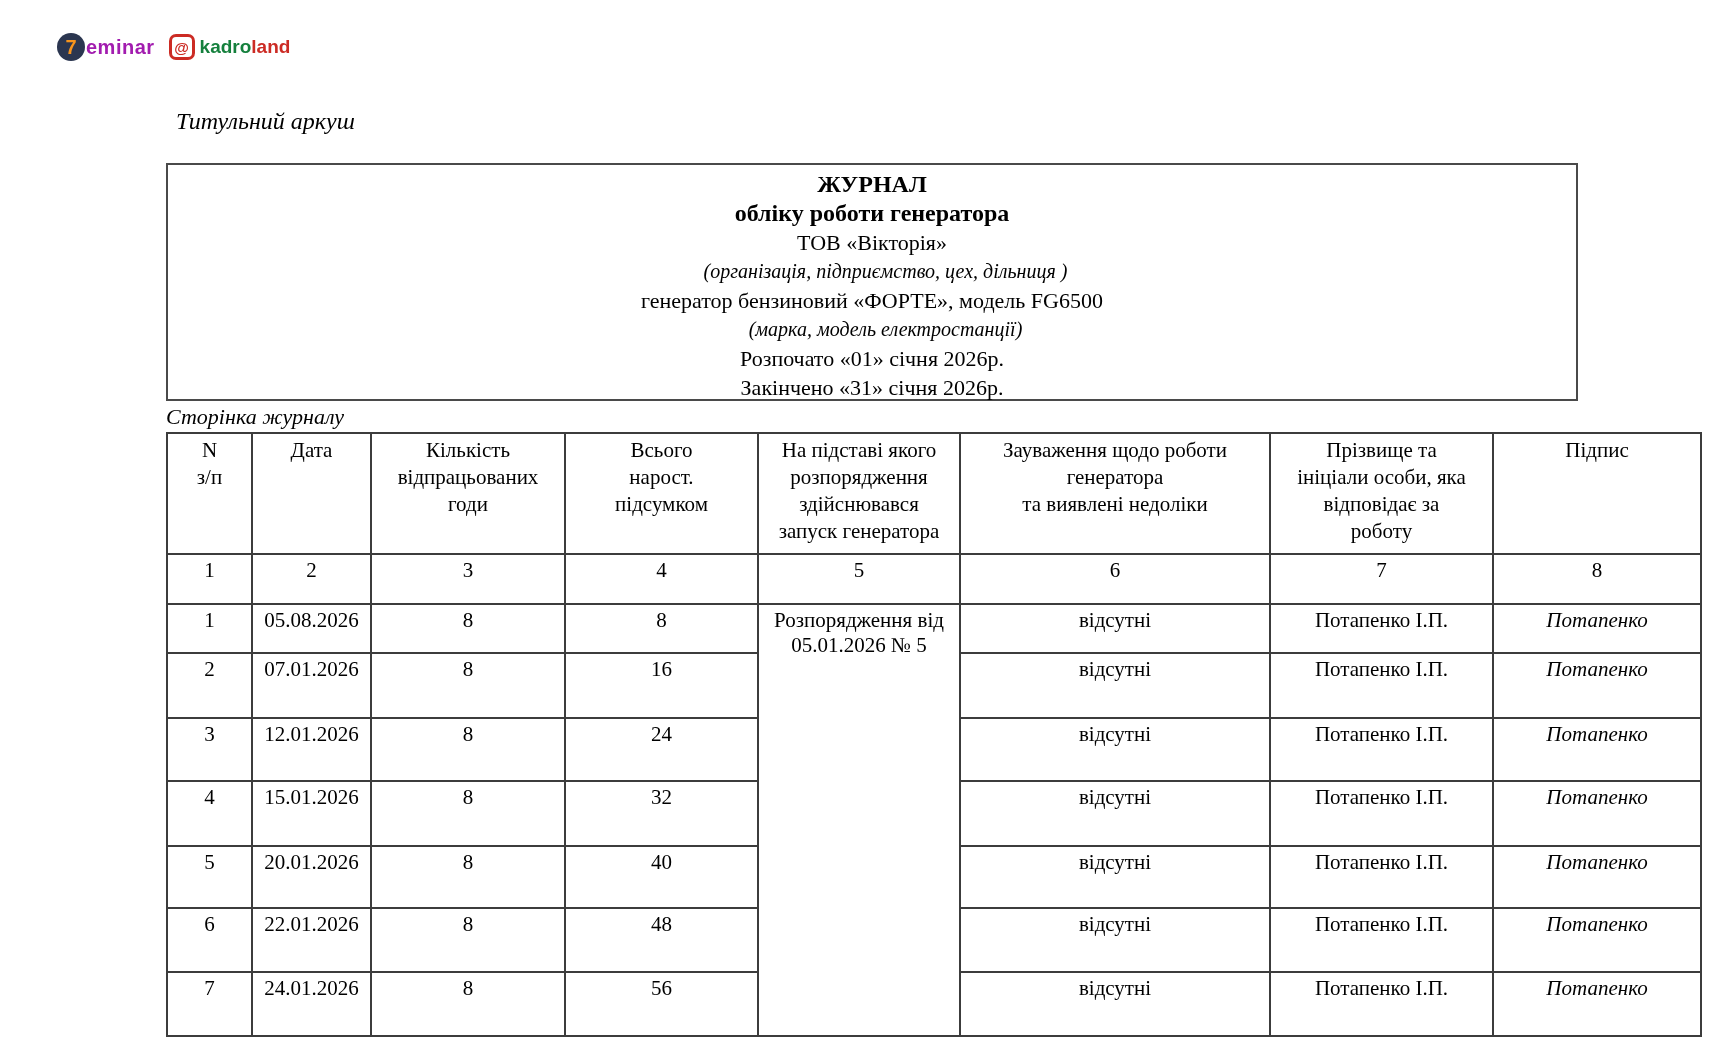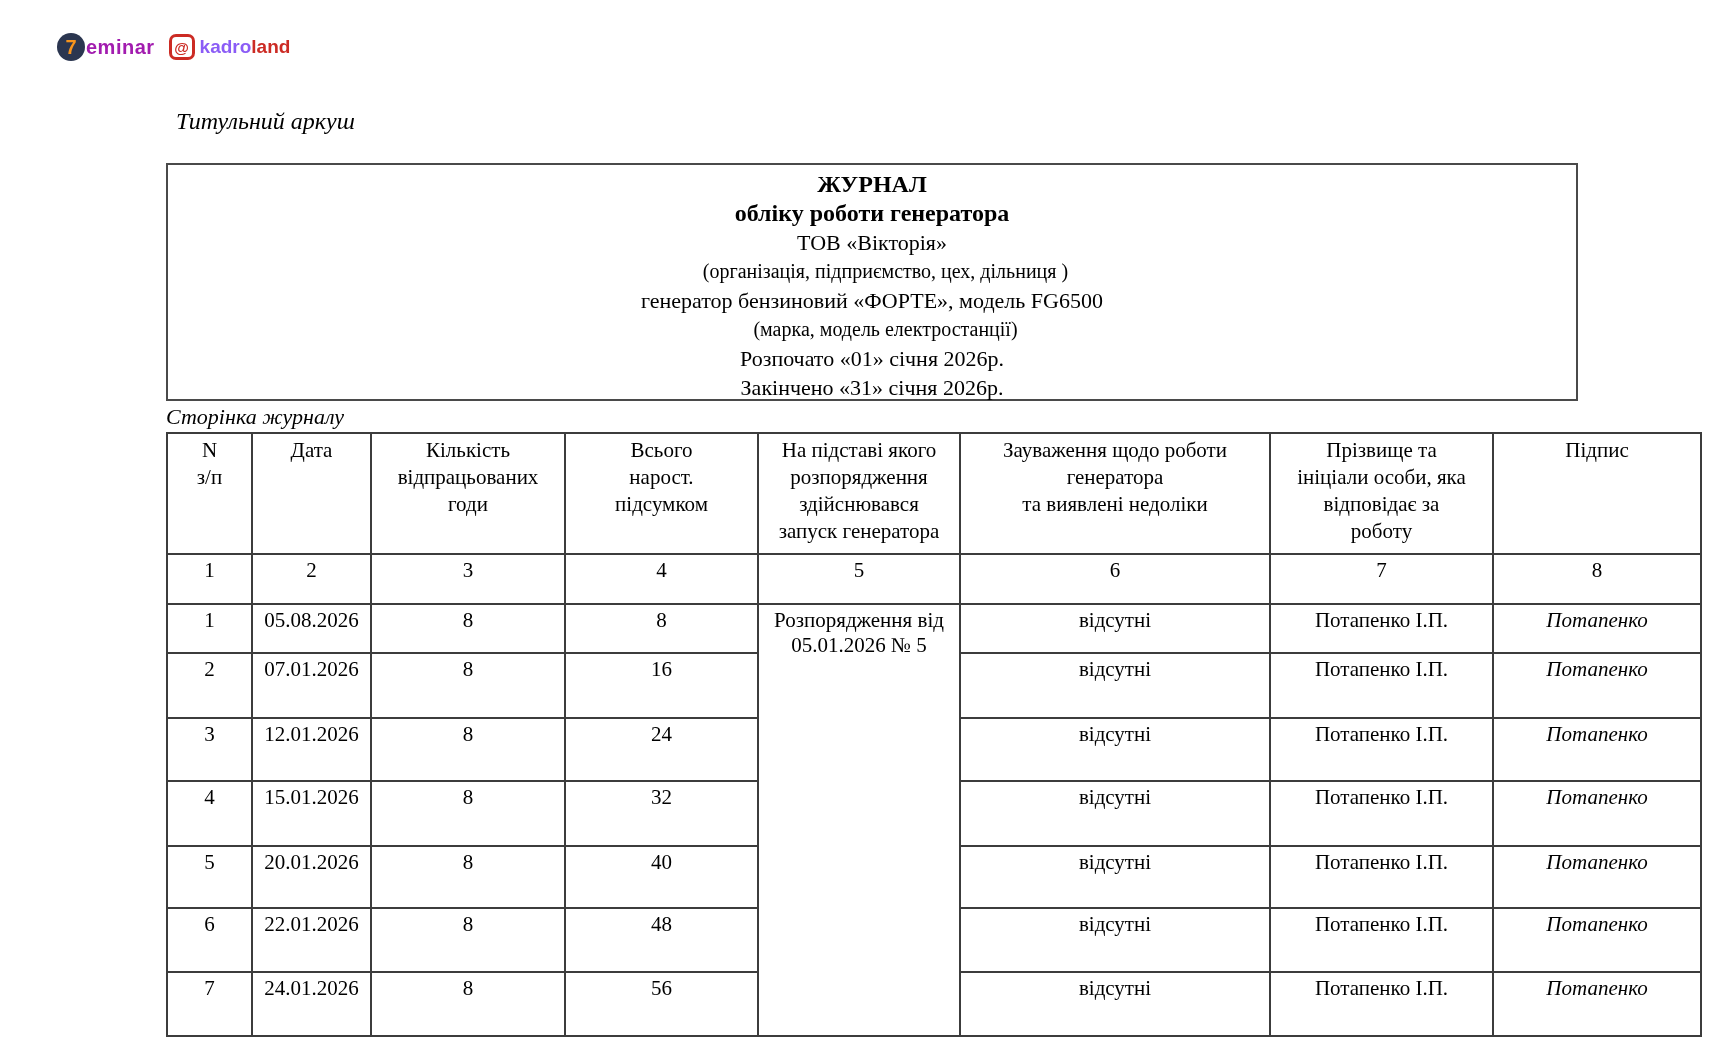--- a/index.html
+++ b/index.html
@@ -26,21 +26,21 @@
     font-weight:bold;font-size:20px;line-height:1;
   }
   .seminar-name{color:#a21caf;font-weight:bold;font-size:20px;letter-spacing:.5px;}
   .kadroland-logo{display:flex;align-items:center;gap:5px;}
   .at-badge{
     width:20px;height:20px;border:3px solid #cc2b24;border-radius:7px;
     background:#fff;color:#cc2b24;
     display:flex;align-items:center;justify-content:center;
     font-weight:bold;font-size:15px;line-height:1;
   }
-  .kadro-dark{color:#8b5cf6;font-weight:bold;font-size:19px;}
+  .kadro-dark{color:#15803d;font-weight:bold;font-size:19px;}
   .kadro-red{color:#cc2b24;font-weight:bold;font-size:19px;text-align:right;}
 
   
   .title-heading{
     position:absolute;left:176px;top:108px;
     font-style:italic;font-size:24px;
   }
   .page-heading{
     position:absolute;left:166px;top:404px;
     font-style:italic;font-size:22px;
@@ -51,21 +51,21 @@
     position:absolute;left:166px;top:163px;
     width:1412px;height:238px;
     border:2px solid #4a4a4a;
     box-sizing:border-box;
     text-align:center;
     padding-top:5px;
   }
   .journal-box .ln{line-height:29px;font-size:22px;}
   .journal-box .bold{font-weight:bold;font-size:24px;}
   .journal-box .underline{text-underline-offset:3px;}
-  .journal-box .note{font-size:20px;padding-left:27px;}
+  .journal-box .note{font-style:italic;font-size:20px;padding-left:27px;}
 
   
   .journal-table{
     position:absolute;left:166px;top:432px;
     border-collapse:collapse;table-layout:fixed;
     width:1534px;
     font-size:21px;
   }
   .journal-table td,.journal-table th{
     border:2px solid #3c3c3c;

